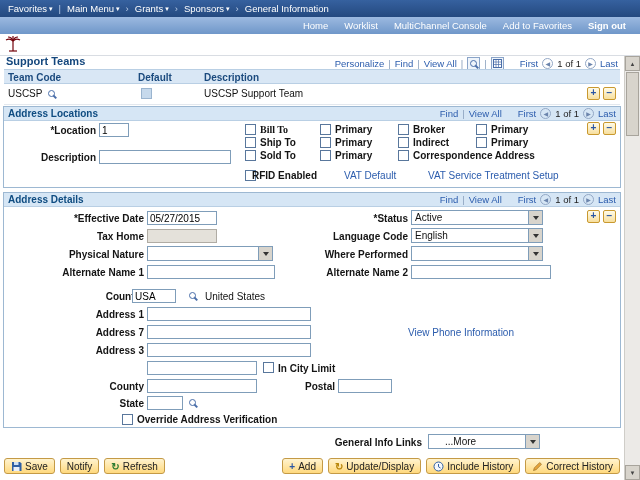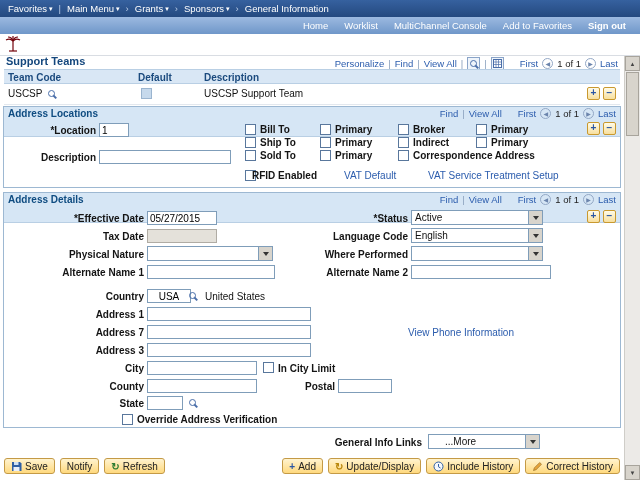--- a/index.html
+++ b/index.html
@@ -54,21 +54,21 @@
   
   .grid-head{position:absolute;left:4px;top:13px;width:616px;height:15px;background:#d9e7f5;
              border-top:1px solid #b9cfe4;border-bottom:1px solid #b9cfe4;}
   .gcol{position:absolute;top:2px;font-weight:bold;color:#1b4a7e;}
   .grid-row{position:absolute;left:4px;top:28px;width:616px;height:21px;border-bottom:1px solid #e3e8ee;}
   .pm-btn{width:13px;height:13px;border:1px solid #c9992f;border-radius:2px;
           background:linear-gradient(#fffbe8,#f7df9e);color:#2a56a4;font-weight:bold;
           font-size:10px;line-height:10px;text-align:center;cursor:pointer;display:inline-block;}
   
   .gbox{position:absolute;border:1px solid #9db8d2;background:#fff;}
-  .gbox-head{position:absolute;left:0;top:0;right:0;height:30px;background:#d6e6f5;
+  .gbox-head{position:absolute;left:0;top:0;right:0;height:14px;background:#d6e6f5;
              border-bottom:1px solid #b9cfe4;padding-left:9px;}
   .gbox-title{position:absolute;left:4px;top:1px;font-weight:bold;color:#0f4c81;}
   .gbox-toolbar{position:absolute;right:4px;top:1px;}
   .lbl{position:absolute;font-weight:bold;color:#141414;text-align:right;line-height:12px;}
   .cbl{position:absolute;font-weight:bold;color:#141414;line-height:12px;}
   .inp{position:absolute;height:14px;border:1px solid #7f9db9;background:#fff;
        font-family:"Liberation Sans",sans-serif;font-size:10px;padding:0 2px;color:#000;}
   .inp.dis{background:#e4e1da;border-color:#b0aca4;}
   .sel{position:absolute;height:15px;border:1px solid #7f9db9;background:#fff;
        padding:1px 16px 0 3px;cursor:pointer;}
@@ -205,21 +205,21 @@
           <span class="lnk">Last</span>
         </span>
       </div>
 
       <span class="lbl" style="left:28px;top:18px;width:64px;">*Location</span>
       <input class="inp" style="left: 95px; top: 16px; width: 30px;" value="1">
       <span class="pm-btn" style="position:absolute;right:20px;top:15px;">+</span>
       <span class="pm-btn" style="position:absolute;right:4px;top:15px;">−</span>
 
       <span class="cbx" style="left:241px;top:17px;"></span>
-      <span class="cbl" style="left:256px;top:17px;">Bill To</span>
+      <span class="cbl" style="left:256px;top:17px;font-family:Liberation Serif, serif;">Bill To</span>
       <span class="cbx" style="left:316px;top:17px;"></span>
       <span class="cbl" style="left:331px;top:17px;">Primary</span>
       <span class="cbx" style="left:394px;top:17px;"></span>
       <span class="cbl" style="left:409px;top:17px;">Broker</span>
       <span class="cbx" style="left:472px;top:17px;"></span>
       <span class="cbl" style="left:487px;top:17px;">Primary</span>
 
       <span class="cbx" style="left:241px;top:30px;"></span>
       <span class="cbl" style="left:256px;top:30px;">Ship To</span>
       <span class="cbx" style="left:316px;top:30px;"></span>
@@ -263,21 +263,21 @@
       <span class="lbl" style="left:20px;top:20px;width:120px;">*Effective Date</span>
       <input class="inp" style="left: 143px; top: 18px; width: 70px;" value="05/27/2015">
       <span class="lbl" style="left:296px;top:20px;width:108px;">*Status</span>
       <div class="sel" style="left:407px;top:17px;width:132px;">
         <span>Active</span>
         <span class="arrow"></span>
       </div>
       <span class="pm-btn" style="position:absolute;right:20px;top:17px;">+</span>
       <span class="pm-btn" style="position:absolute;right:4px;top:17px;">−</span>
 
-      <span class="lbl" style="left:20px;top:38px;width:120px;">Tax Date</span>
+      <span class="lbl" style="left:20px;top:38px;width:120px;">Tax Home</span>
       <input class="inp dis" disabled="" style="left: 143px; top: 36px; width: 70px;" value="">
       <span class="lbl" style="left:296px;top:38px;width:108px;">Language Code</span>
       <div class="sel" style="left:407px;top:35px;width:132px;">
         <span>English</span>
         <span class="arrow"></span>
       </div>
 
       <span class="lbl" style="left:20px;top:56px;width:120px;">Physical Nature</span>
       <div class="sel" style="left:143px;top:53px;width:126px;">
         <span></span>
@@ -288,35 +288,34 @@
         <span></span>
         <span class="arrow"></span>
       </div>
 
       <span class="lbl" style="left:20px;top:74px;width:120px;">Alternate Name 1</span>
       <input class="inp" style="left: 143px; top: 72px; width: 128px;" value="">
       <span class="lbl" style="left:296px;top:74px;width:108px;">Alternate Name 2</span>
       <input class="inp" style="left: 407px; top: 72px; width: 140px;" value="">
 
       <span class="lbl" style="left:20px;top:98px;width:120px;">Country</span>
-      <input class="inp" style="left: 143px; top: 96px; width: 44px; text-align: center;" value="USA">
+      <input class="inp" style="left: 128px; top: 96px; width: 44px;" value="USA">
       <span class="mag" style="position:absolute;left:185px;top:99px;"></span>
       <span style="position:absolute;left:201px;top:98px;">United States</span>
 
       <span class="lbl" style="left:20px;top:116px;width:120px;">Address 1</span>
       <input class="inp" style="left: 143px; top: 114px; width: 164px;" value="">
 
       <span class="lbl" style="left:20px;top:134px;width:120px;">Address 7</span>
       <input class="inp" style="left: 143px; top: 132px; width: 164px;" value="">
       <span class="alink" style="left:404px;top:134px;">View Phone Information</span>
 
       <span class="lbl" style="left:20px;top:152px;width:120px;">Address 3</span>
       <input class="inp" style="left: 143px; top: 150px; width: 164px;" value="">
 
-      <span class="lbl" style="left:20px;top:170px;width:120px;">City</span>
       <input class="inp" style="left: 143px; top: 168px; width: 110px;" value="">
       <span class="cbx" style="left:259px;top:169px;"></span>
       <span class="cbl" style="left:274px;top:170px;">In City Limit</span>
 
       <span class="lbl" style="left:20px;top:188px;width:120px;">County</span>
       <input class="inp" style="left: 143px; top: 186px; width: 110px;" value="">
       <span class="lbl" style="left:285px;top:188px;width:46px;">Postal</span>
       <input class="inp" style="left: 334px; top: 186px; width: 54px;" value="">
 
       <span class="lbl" style="left:20px;top:205px;width:120px;">State</span>

